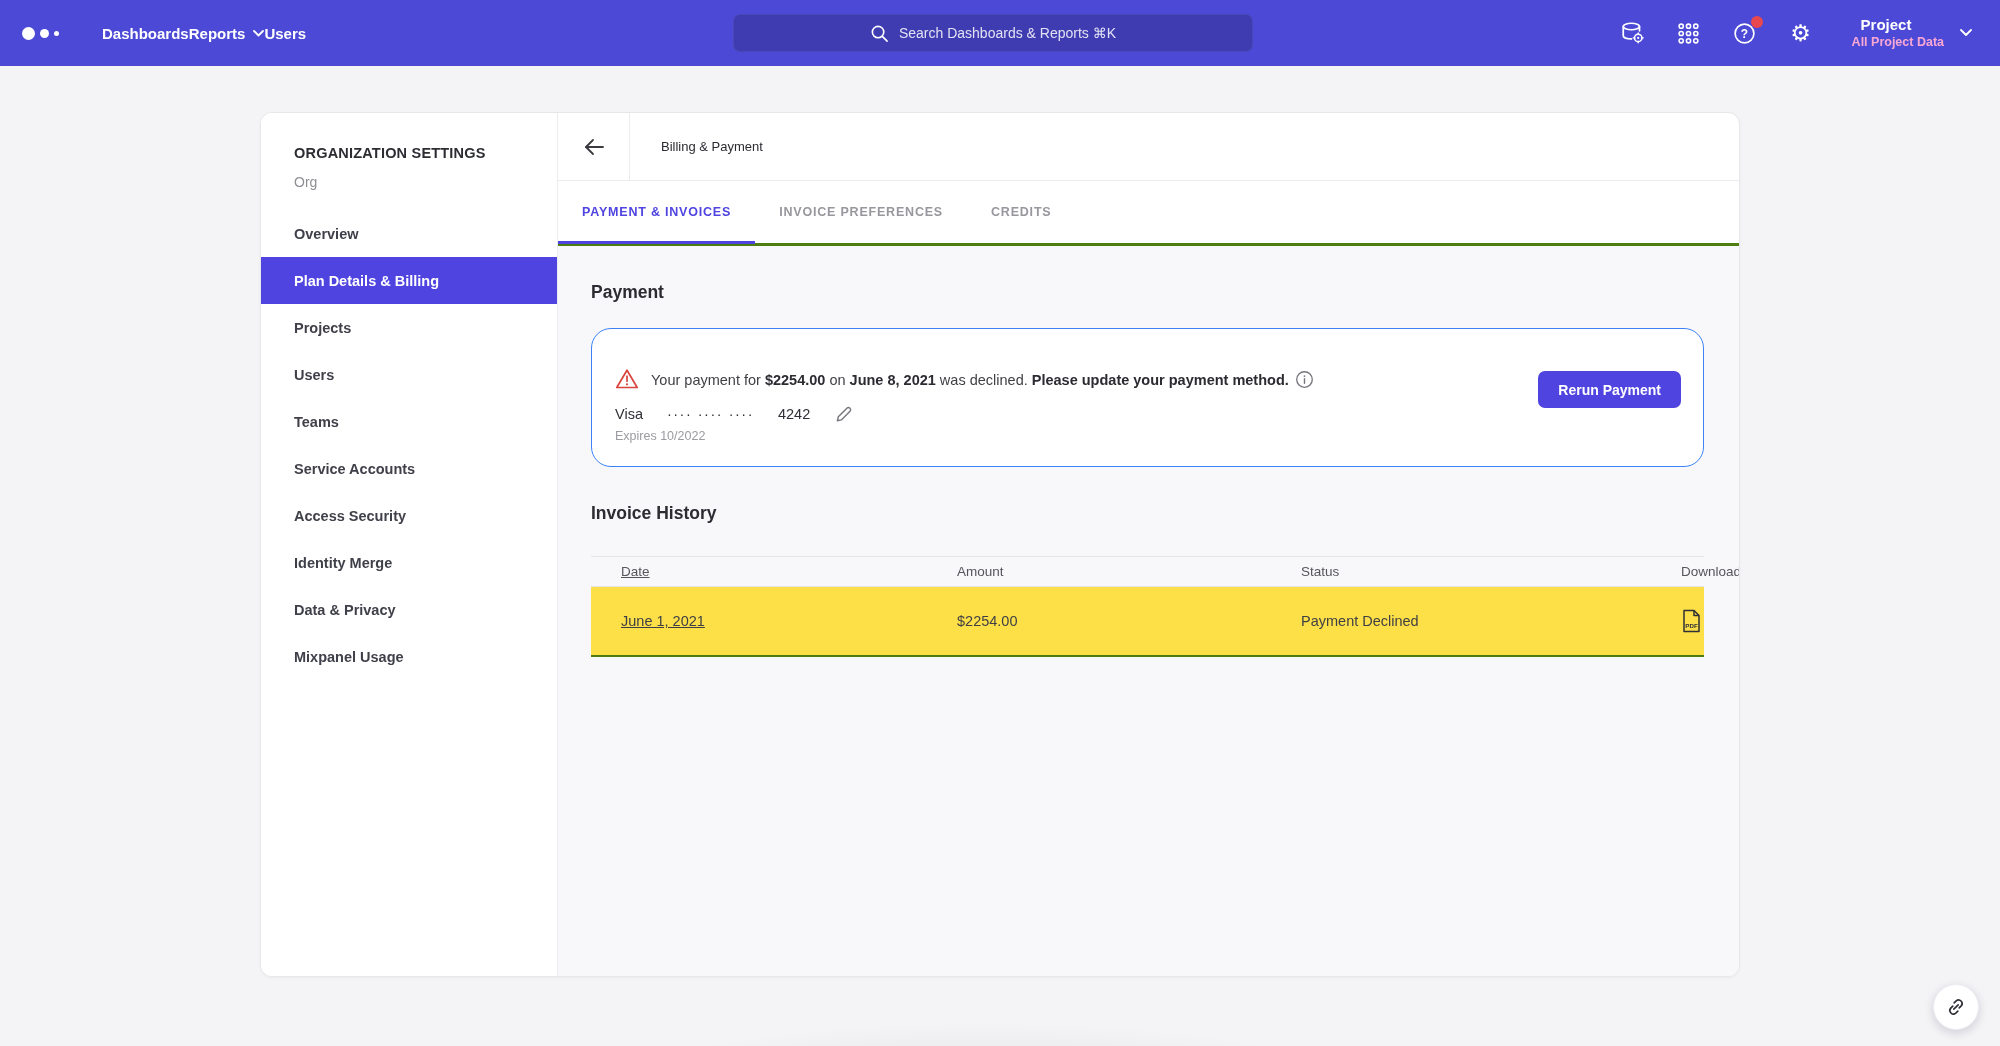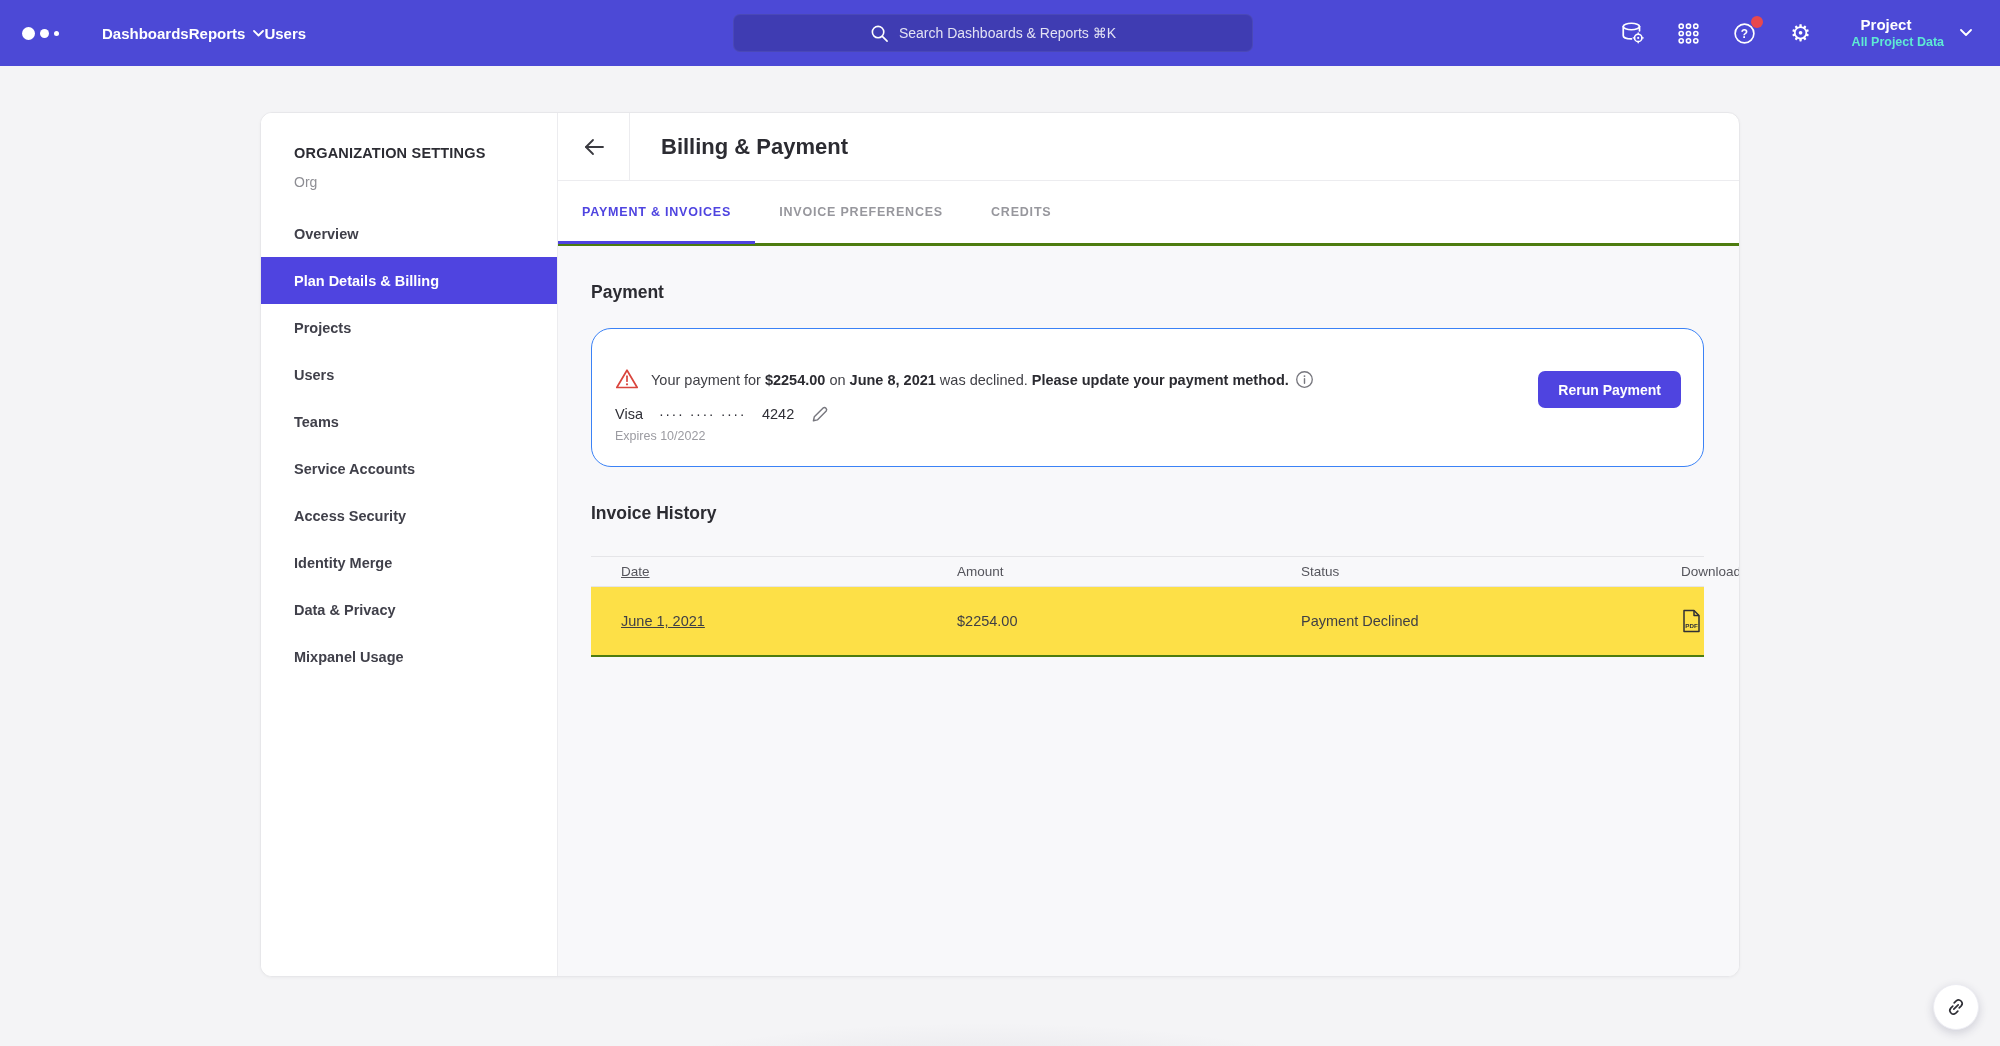--- a/index.html
+++ b/index.html
@@ -38,21 +38,21 @@
   }
   .nav-right { margin-left:auto; display:flex; align-items:center; gap:30px; }
   .nav-icon-btn { width:26px; height:26px; display:flex; align-items:center; justify-content:center; position:relative; cursor:pointer; }
   .gear-glyph { color:#fff; font-size:23px; line-height:1; }
   .badge {
     position:absolute; top:-4px; right:-5px; width:12px; height:12px;
     background:#e8484d; border-radius:50%;
   }
   .project-switcher { display:flex; align-items:center; gap:16px; margin-left:8px; cursor:pointer; }
   .proj-label { color:#fff; font-size:15px; font-weight:700; line-height:1.25;margin-left:9px; }
-  .proj-value { color:#5eead4; font-size:12.5px; font-weight:600; line-height:1.25; }
+  .proj-value { color:#f9a8d4; font-size:12.5px; font-weight:600; line-height:1.25; }
 
   
   .card {
     position:absolute; left:260px; top:112px; width:1480px; height:865px;
     background:#fff; border:1px solid #e7e7ea; border-radius:12px;
     box-shadow:0 1px 3px rgba(0,0,0,0.04);
     display:flex; overflow:hidden;
   }
 
   
@@ -64,21 +64,21 @@
     height:47px; display:flex; align-items:center; padding-left:33px;
     font-size:14.5px; font-weight:600; color:#40404a; cursor:pointer;
   }
   .sb-item.selected { background:#4f44e0; color:#fff; }
 
   
   .main { flex:1; display:flex; flex-direction:column; min-width:0; }
   .main-header { height:68px; border-bottom:1px solid #ececef; display:flex; align-items:center; flex:none; }
   .back-btn { width:71px; height:100%; display:flex; align-items:center; justify-content:center; background:none; border:none; cursor:pointer; }
   .vdiv { width:1px; height:100%; background:#ececef; }
-  .page-title { font-size:22px; font-weight:700; color:#2c2c32; padding-left:31px; }
+  .page-title { font-size:13px; font-weight:400; color:#2c2c32; padding-left:31px; }
 
   .tabs { height:65px; border-bottom:3px solid #4d7c0f; display:flex; flex:none; }
   .tab {
     display:flex; align-items:center; padding:0 24px;
     font-size:12.5px; font-weight:700; letter-spacing:0.8px;
     color:#97979d; cursor:pointer; position:relative; white-space:nowrap;
   }
   .tab.active { color:#4f44e0; }
   .tab.active::after {
     content:""; position:absolute; left:0; right:0; bottom:-1px; height:3px; background:#4f44e0;
@@ -91,21 +91,21 @@
 
   
   .pay-card {
     background:#fff; border:1px solid #3b82f6; border-radius:20px;
     padding:39px 24px 23px 23px; position:relative;
   }
   .alert-row { display:flex; align-items:center; gap:12px; }
   .alert-text { font-size:14.5px; color:#3f3f45; }
   .alert-text b { color:#2b2b31; }
   .info-icon { margin-left:6px; vertical-align:-4px; cursor:pointer; }
-  .cc-row { margin-top:13px; display:flex; align-items:center; gap:16px; font-size:14.5px; color:#2f2f36; }
+  .cc-row { margin-top:13px; display:flex; align-items:center; gap:24px; font-size:14.5px; color:#2f2f36; }
   .cc-dots { letter-spacing:1.5px; color:#2f2f36; }
   .edit-btn { background:none; border:none; cursor:pointer; display:flex; align-items:center; }
   .cc-exp { margin-top:5px; font-size:12.5px; color:#9b9ba1; }
   .rerun-btn {
     position:absolute; top:42px; right:22px; height:37px; padding:0 20px;
     background:#4f44e0; color:#fff; font-family:"Liberation Sans",sans-serif;
     font-size:14px; font-weight:700; border:none; border-radius:7px; cursor:pointer;
   }
 
   

